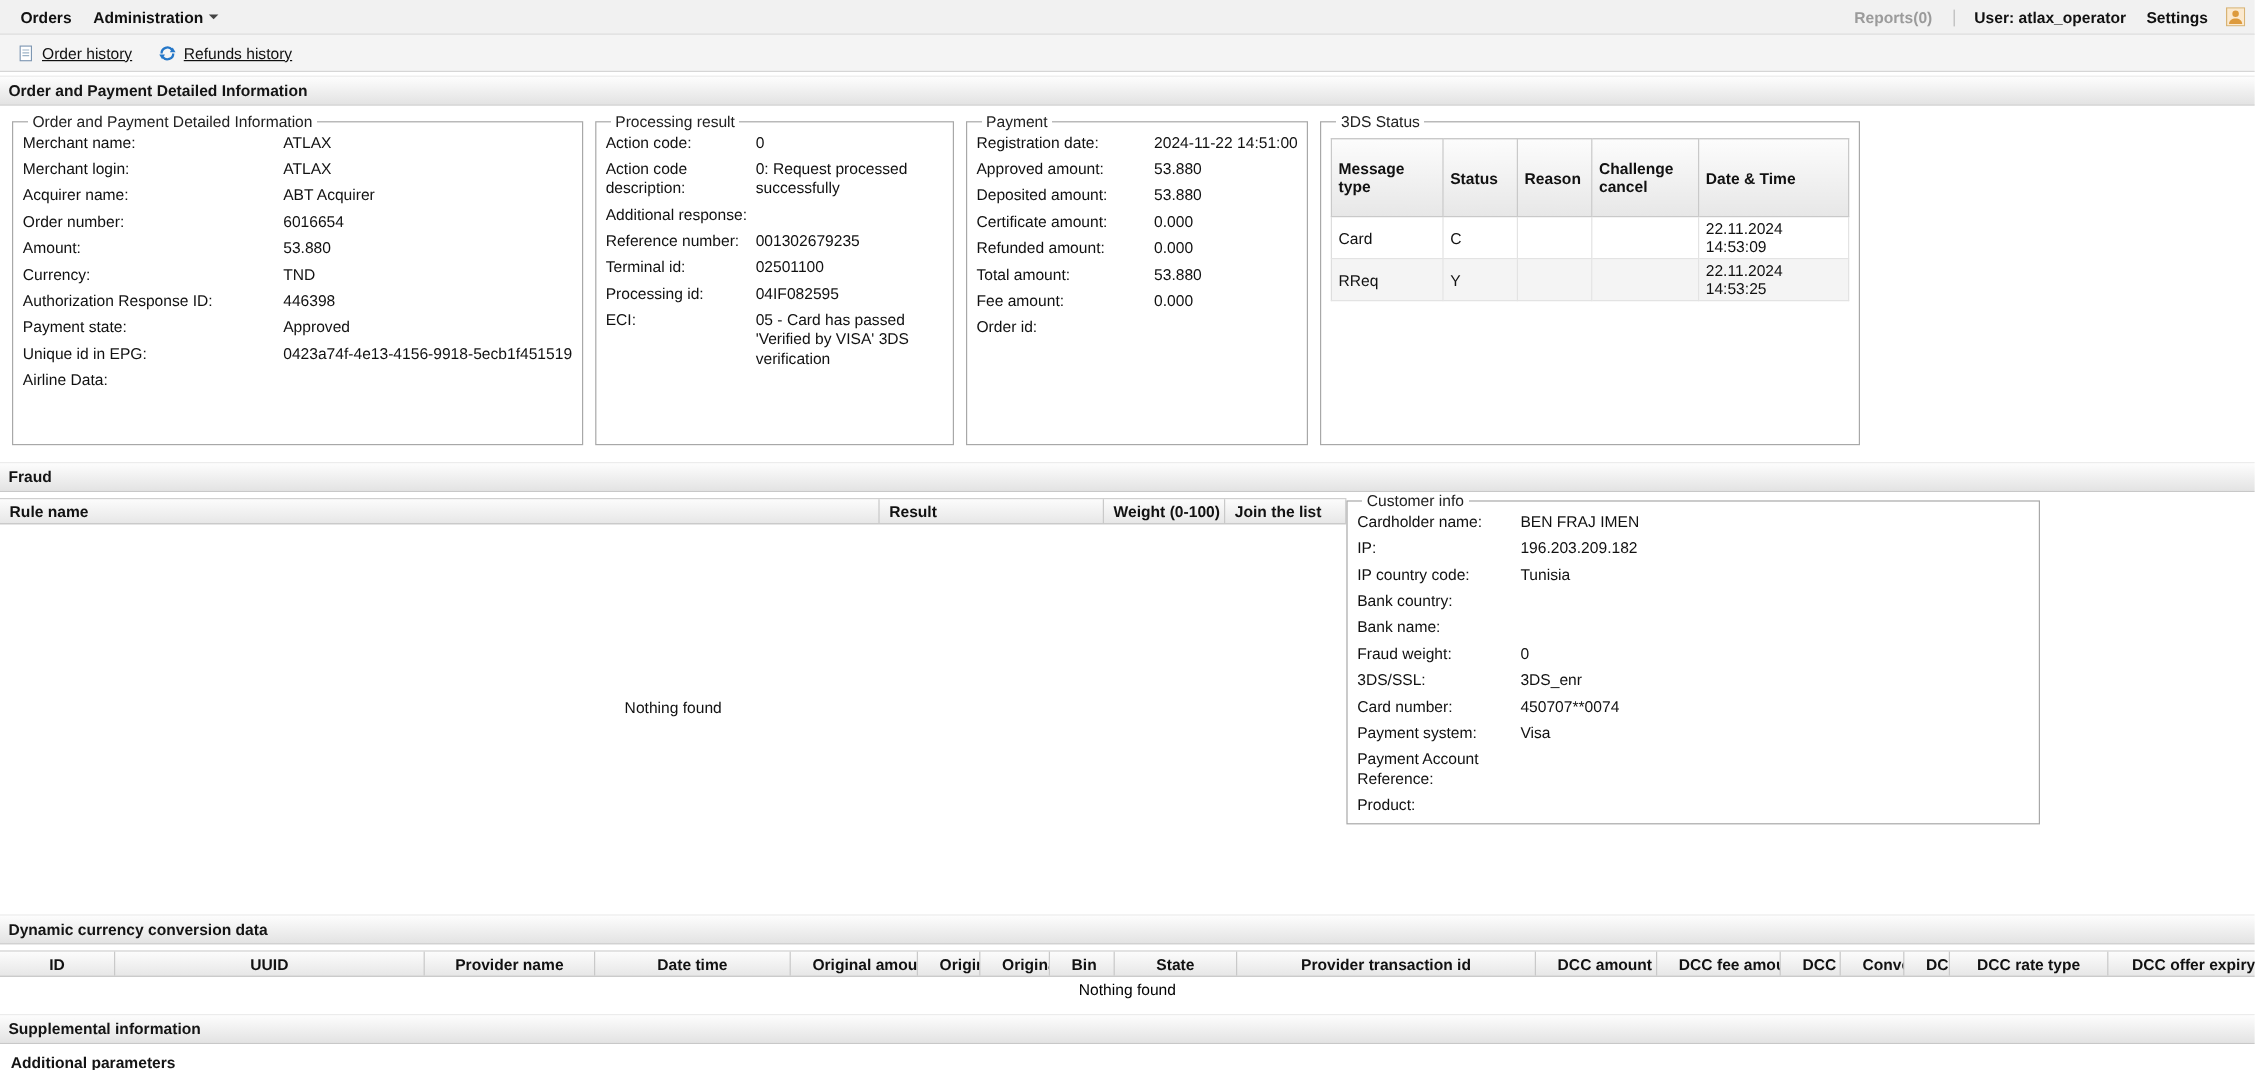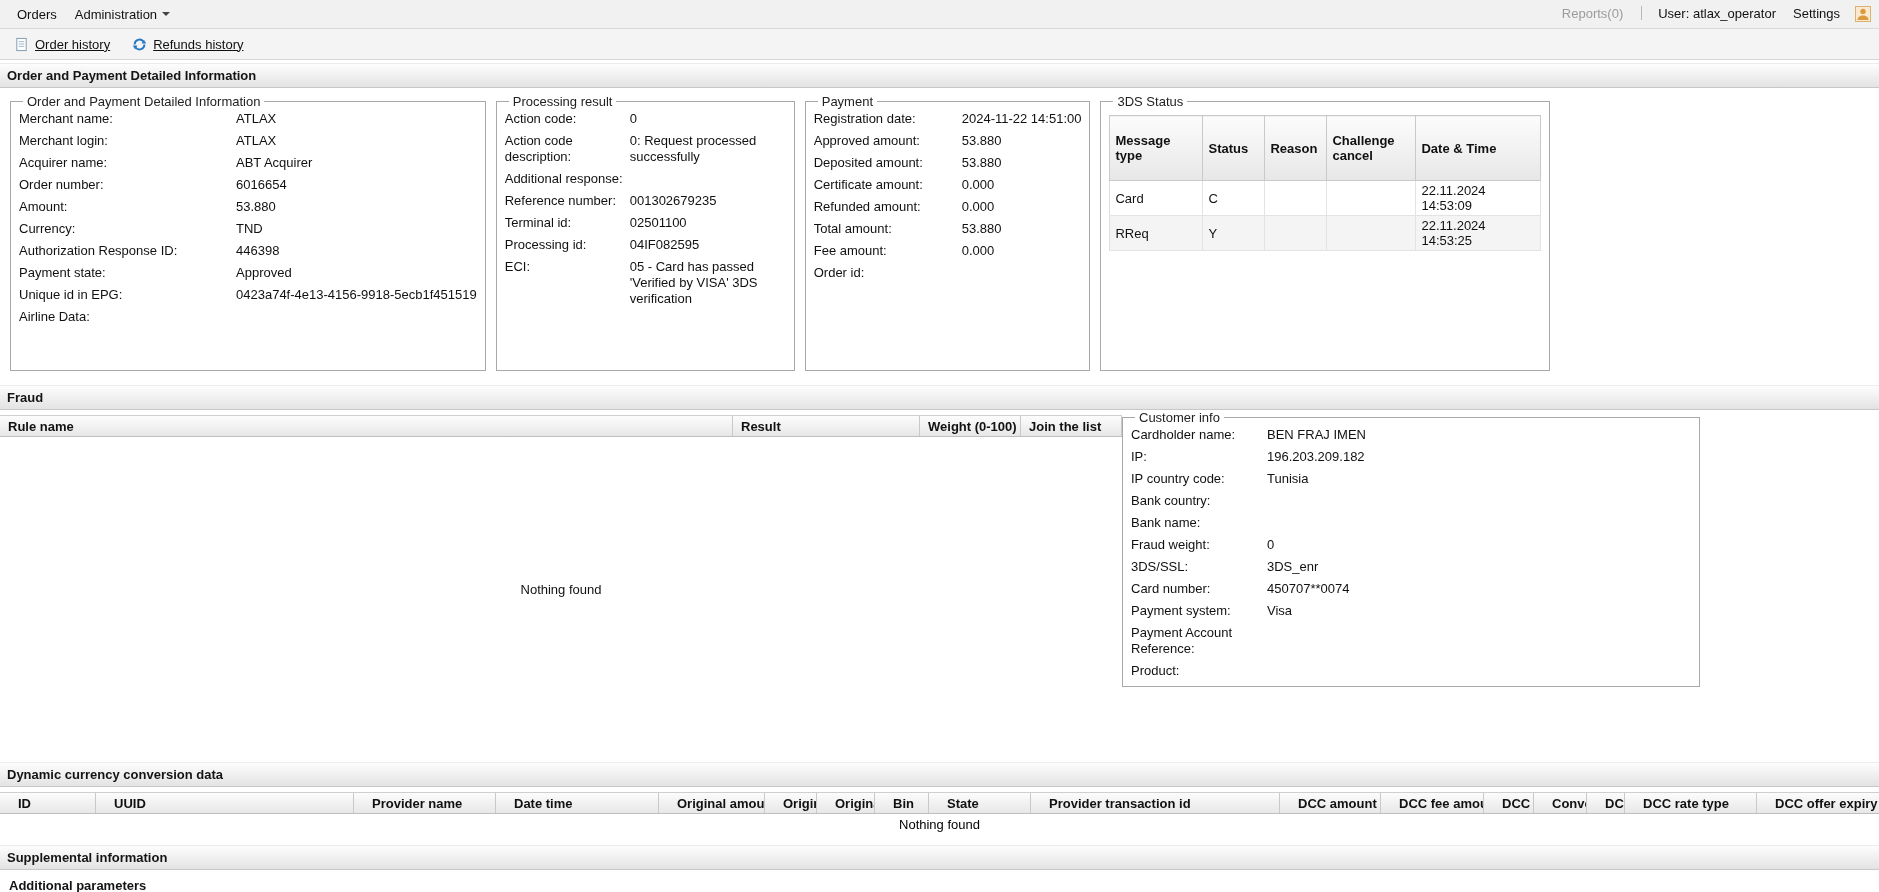--- a/index.html
+++ b/index.html
@@ -9,21 +9,21 @@
     background:#ffffff; color:#111;
     font-family:"Liberation Sans", sans-serif;
     font-size:13px;
   }
 
   
   .menubar {
     height:29px; background:#f1f1f1; border-bottom:1px solid #dadada;
     display:flex; align-items:center; justify-content:space-between; padding:0 8px;
   }
-  .menu-left, .menu-right { display:flex; align-items:flex-start; }
+  .menu-left, .menu-right { display:flex; align-items:flex-end;font-weight:bold; }
   .menu-item { padding:0 9px; cursor:default; display:flex; align-items:center; gap:5px; }
   .caret { width:0; height:0; border-left:4px solid transparent; border-right:4px solid transparent; border-top:4px solid #444; display:inline-block; }
   .reports { color:#9b9b9b; padding:0 10px; }
   .vsep { width:1px; height:14px; background:#b9b9b9; margin:0 8px; }
   .user-label { padding:0 8px; }
   .user-ico { margin-left:6px; display:flex; align-items:center; }
 
   
   .toolbar {
     height:31px; background:#f4f4f4; border-bottom:1px solid #d6d6d6;
@@ -73,21 +73,21 @@
     padding:17px 5px; height:24px;
   }
   table.tbl td { border:1px solid #e3e3e3; border-left:1px solid #ddd; padding:2px 5px; height:21px; }
   table.tbl tr.alt td { background:#f4f4f4; }
 
   .grid-head { display:flex; background:linear-gradient(#fcfcfc,#e7e7e7); border-top:1px solid #cfcfcf; border-bottom:1px solid #bfbfbf; height:22px; }
   .grid-head .gcell {
     border-right:1px solid #c9c9c9; padding:2px 8px; font-weight:bold;
     white-space:nowrap; overflow:hidden; flex:0 0 auto; line-height:17px;
   }
-  .grid-head .gcell.center { text-align:left; padding:2px 18px; }
+  .grid-head .gcell.center { text-align:center; padding:2px 18px; }
   .empty-row { text-align:center; padding:3px 0 4px; color:#000; }
 
   
   .fraud-area { display:flex; align-items:flex-start; height:349px; }
   .fraud-grid { width:1122px; margin-top:5px; }
   .fraud-empty { height:305px; display:flex; align-items:center; justify-content:center; }
   .fs-cust { margin-left:16px; margin-top:8px; }
 
   
   .dcc-grid { margin-top:5px; }

